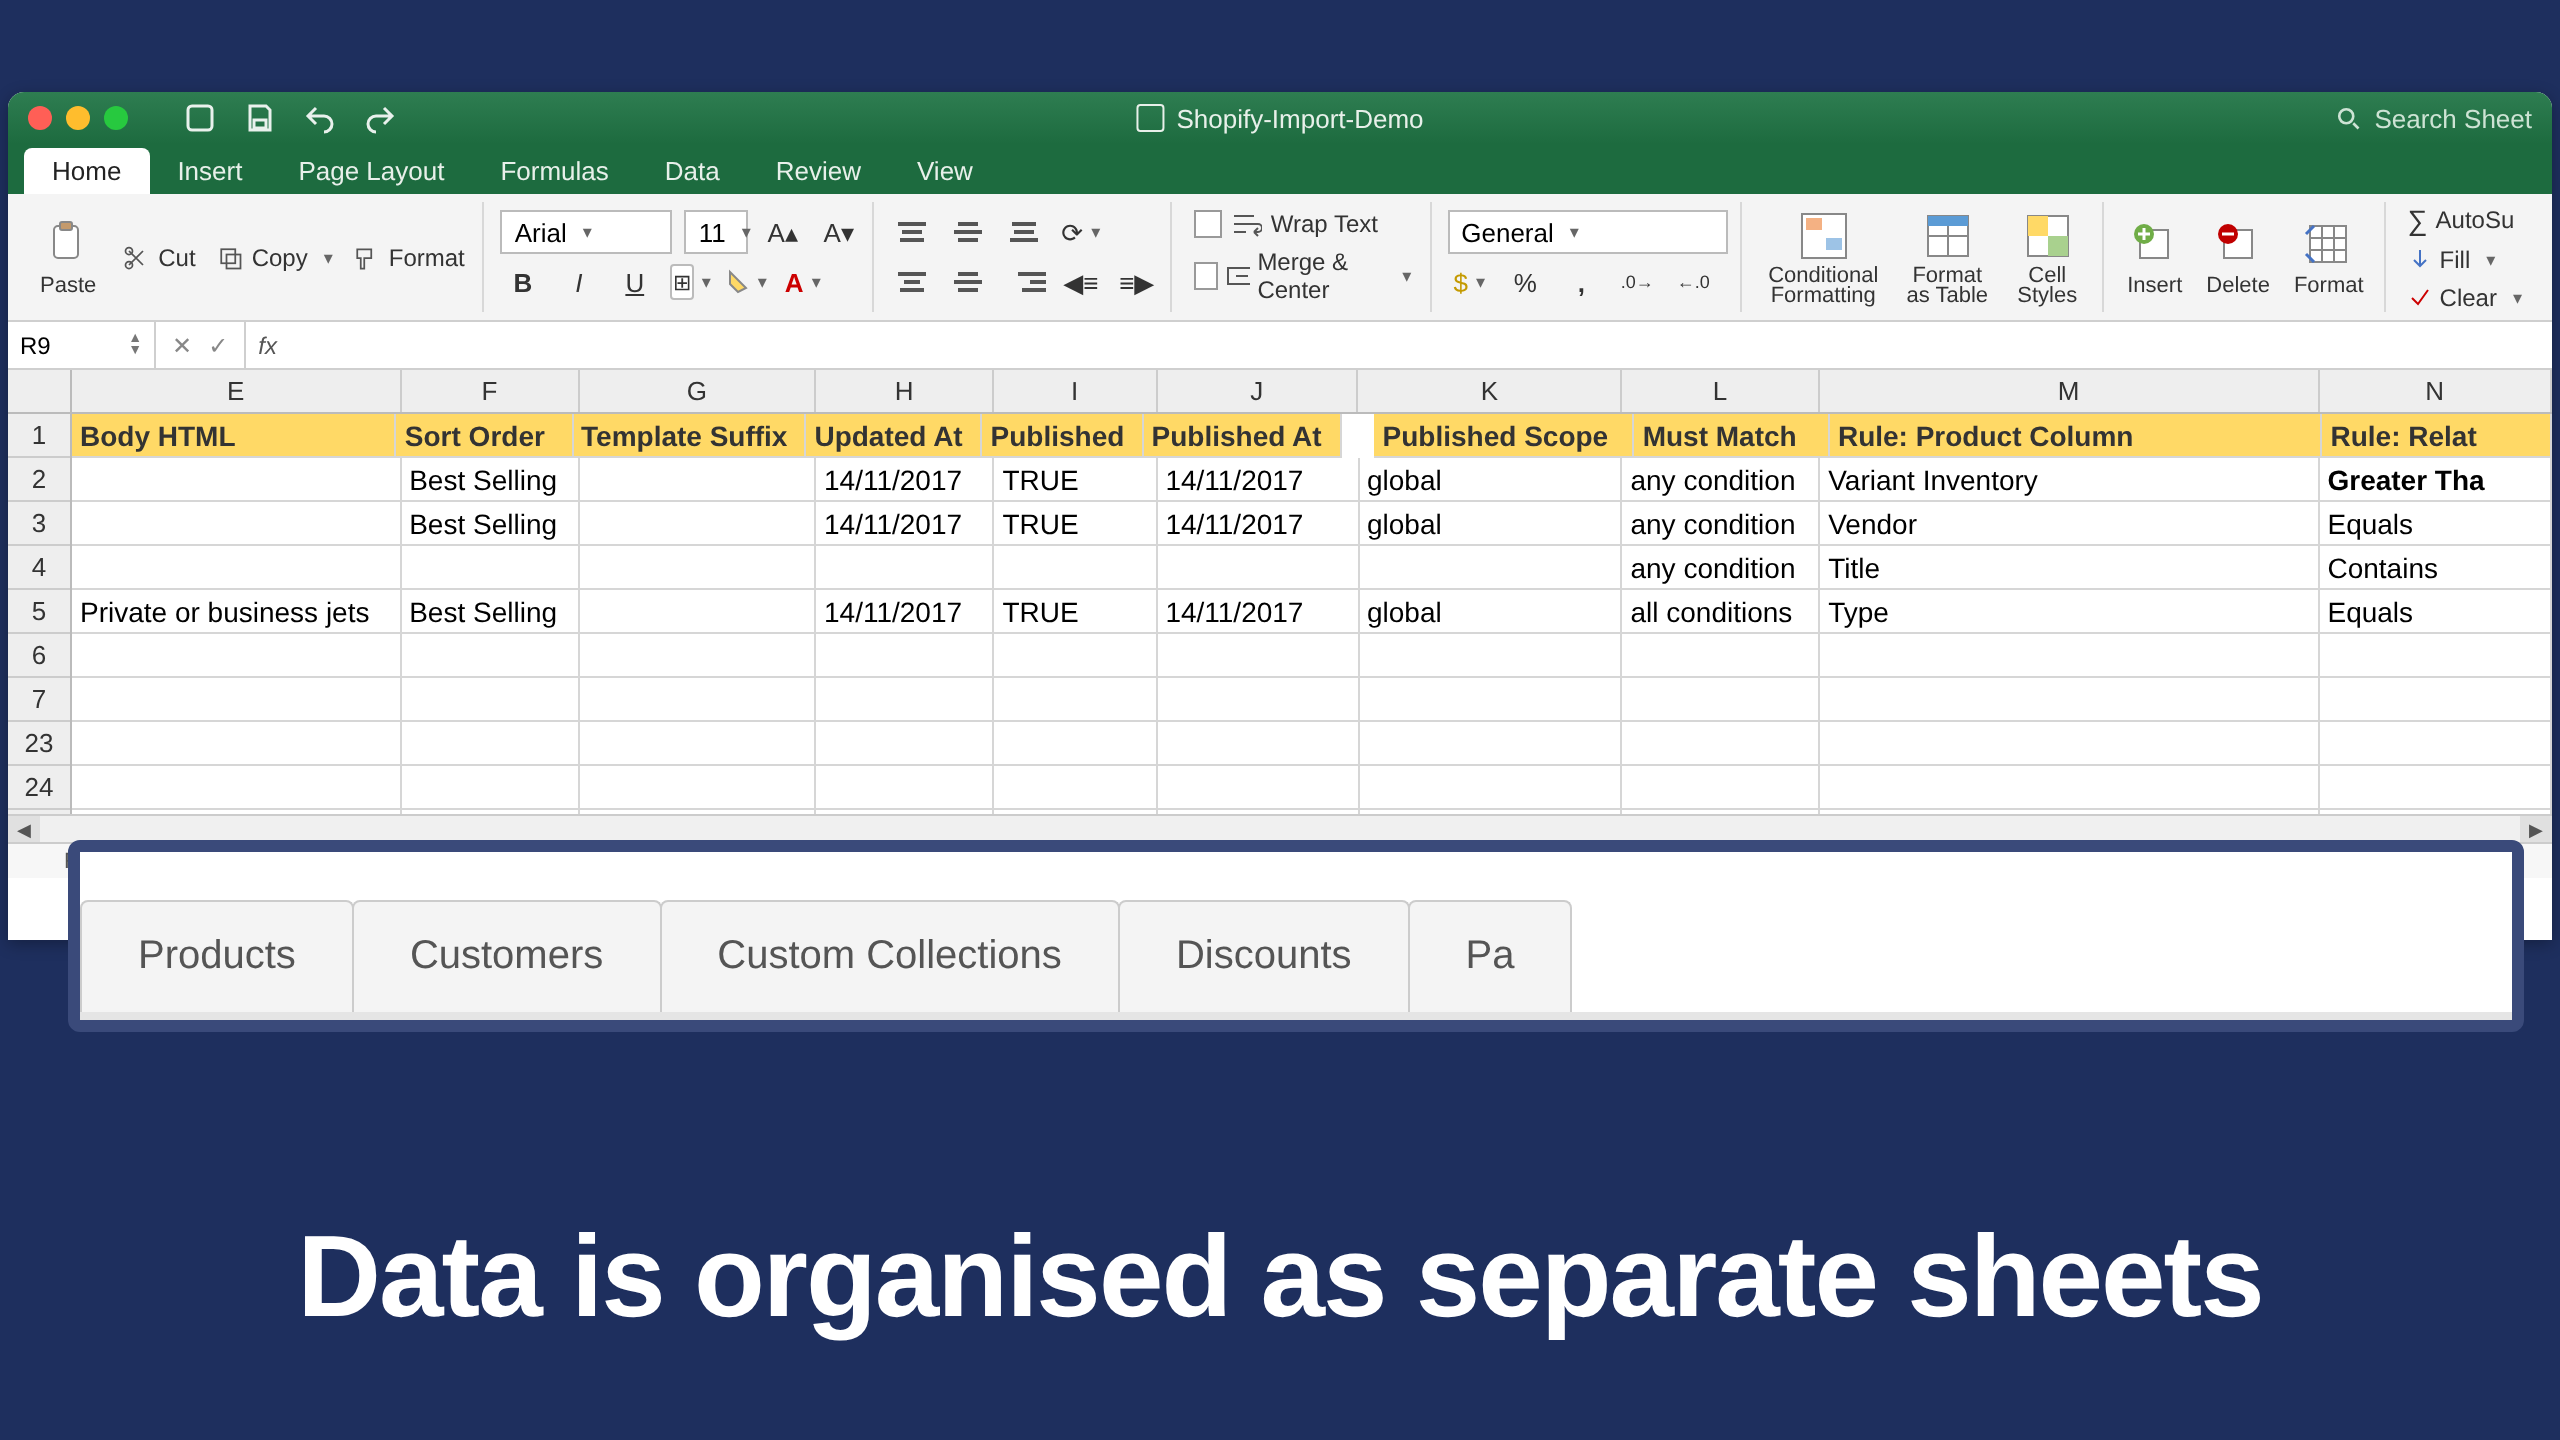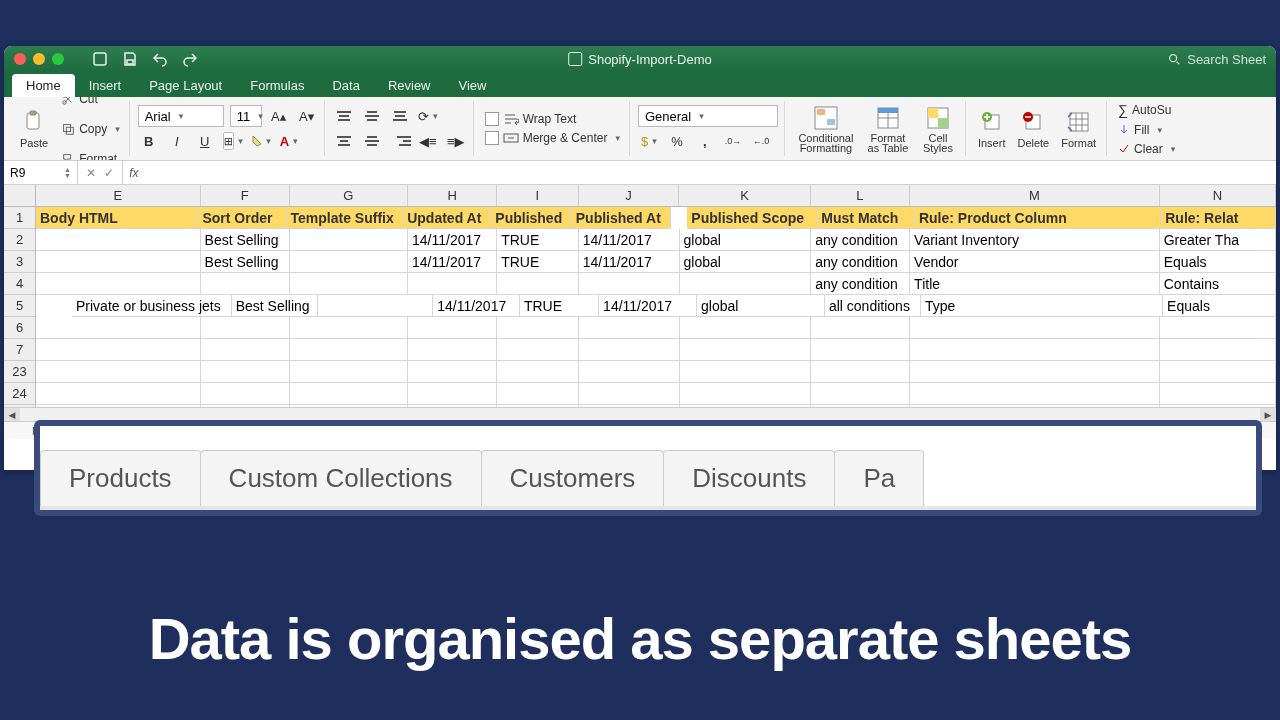--- a/index.html
+++ b/index.html
@@ -125,21 +125,21 @@
     display:flex;
     align-items:flex-end;
     overflow:hidden;
   }
   .otab-row { display:flex; width:100%; height:72px; align-items:flex-end; border-bottom: 4px solid #e5e5e5;}
   .otab {
     flex:0 0 auto;
     padding: 0 28px;
     height: 56px;
     display:flex; align-items:center;
-    font-size: 26px;
+    font-size: 20px;
     color:#555;
     background:#f4f4f4;
     border:1px solid #ccc;
     border-bottom:none;
     border-radius: 4px 4px 0 0;
     margin-right:-1px;
   }
   .otab.active { color:#178a3e; font-weight:600; background:#fff; position:relative; z-index:2; border-bottom:3px solid #fff; margin-bottom:-3px;}
 
   .caption {
@@ -214,21 +214,21 @@
       <div class="rrow">
         <div class="big-btn">
           <div class="ic">
               <svg width="24" height="24" viewBox="0 0 24 24">
                 <rect x="5" y="3" width="12" height="16" rx="2" fill="#fff" stroke="#888"></rect>
                 <rect x="8" y="1" width="6" height="4" rx="1" fill="#c49a6c" stroke="#888"></rect>
               </svg>
             </div>
           <span>Paste</span>
         </div>
-        <div style="display:flex;flex-direction:column;gap:14px;">
+        <div style="display:flex;flex-direction:row;gap:4px;">
           <div class="small-btn">
               <svg width="14" height="14" viewBox="0 0 16 16" stroke="#555" fill="none">
                 <path d="M4 4l8 8M12 4l-8 8"></path>
                 <circle cx="4" cy="12" r="2"></circle>
                 <circle cx="4" cy="4" r="2"></circle>
               </svg>
               <span>Cut</span>
             </div>
           <div class="small-btn drop-ar">
               <svg width="14" height="14" viewBox="0 0 16 16" stroke="#555" fill="none">
@@ -498,21 +498,21 @@
         <div class="grid-row">
           <div class="cell" style="width: 170px;"></div>
           <div class="cell" style="width: 92px;">Best Selling</div>
           <div class="cell" style="width: 122px;"></div>
           <div class="cell" style="width: 92px;">14/11/2017</div>
           <div class="cell" style="width: 84px;">TRUE</div>
           <div class="cell" style="width: 104px;">14/11/2017</div>
           <div class="cell" style="width: 136px;">global</div>
           <div class="cell" style="width: 102px;">any condition</div>
           <div class="cell" style="width: 258px;">Variant Inventory</div>
-          <div class="cell" style="width: 120px;">Greater Tha</div>
+          <div class="cell" style="width: 120px; font-weight: bold;">Greater Tha</div>
         </div>
         <div class="grid-row">
           <div class="cell" style="width: 170px;"></div>
           <div class="cell" style="width: 92px;">Best Selling</div>
           <div class="cell" style="width: 122px;"></div>
           <div class="cell" style="width: 92px;">14/11/2017</div>
           <div class="cell" style="width: 84px;">TRUE</div>
           <div class="cell" style="width: 104px;">14/11/2017</div>
           <div class="cell" style="width: 136px;">global</div>
           <div class="cell" style="width: 102px;">any condition</div>
@@ -525,21 +525,21 @@
           <div class="cell" style="width: 122px;"></div>
           <div class="cell" style="width: 92px;"></div>
           <div class="cell" style="width: 84px;"></div>
           <div class="cell" style="width: 104px;"></div>
           <div class="cell" style="width: 136px;"></div>
           <div class="cell" style="width: 102px;">any condition</div>
           <div class="cell" style="width: 258px;">Title</div>
           <div class="cell" style="width: 120px;">Contains</div>
         </div>
         <div class="grid-row">
-          <div class="cell" style="width: 170px; margin-left: 36px;">Private or business jets</div>
+          <div class="cell" style="width: 170px;">Private or business jets</div>
           <div class="cell" style="width: 92px;">Best Selling</div>
           <div class="cell" style="width: 122px;"></div>
           <div class="cell" style="width: 92px;">14/11/2017</div>
           <div class="cell" style="width: 84px;">TRUE</div>
           <div class="cell" style="width: 104px;">14/11/2017</div>
           <div class="cell" style="width: 136px;">global</div>
           <div class="cell" style="width: 102px;">all conditions</div>
           <div class="cell" style="width: 258px;">Type</div>
           <div class="cell" style="width: 120px;">Equals</div>
         </div>
@@ -611,20 +611,20 @@
     </div>
     <div class="sheet-row">
       <span>R...</span>
     </div>
   </div>
 </div>
 
 <div class="sheet-tabs-overlay">
   <div class="otab-row" id="otab-row">
       <div class="otab">Products</div>
+      <div class="otab">Customers</div>
       <div class="otab">Custom Collections</div>
-      <div class="otab">Customers</div>
       <div class="otab">Discounts</div>
       <div class="otab">Pa</div>
     </div>
 </div>
 
 <div class="caption">Data is organised as separate sheets</div>
 
 </body></html>

